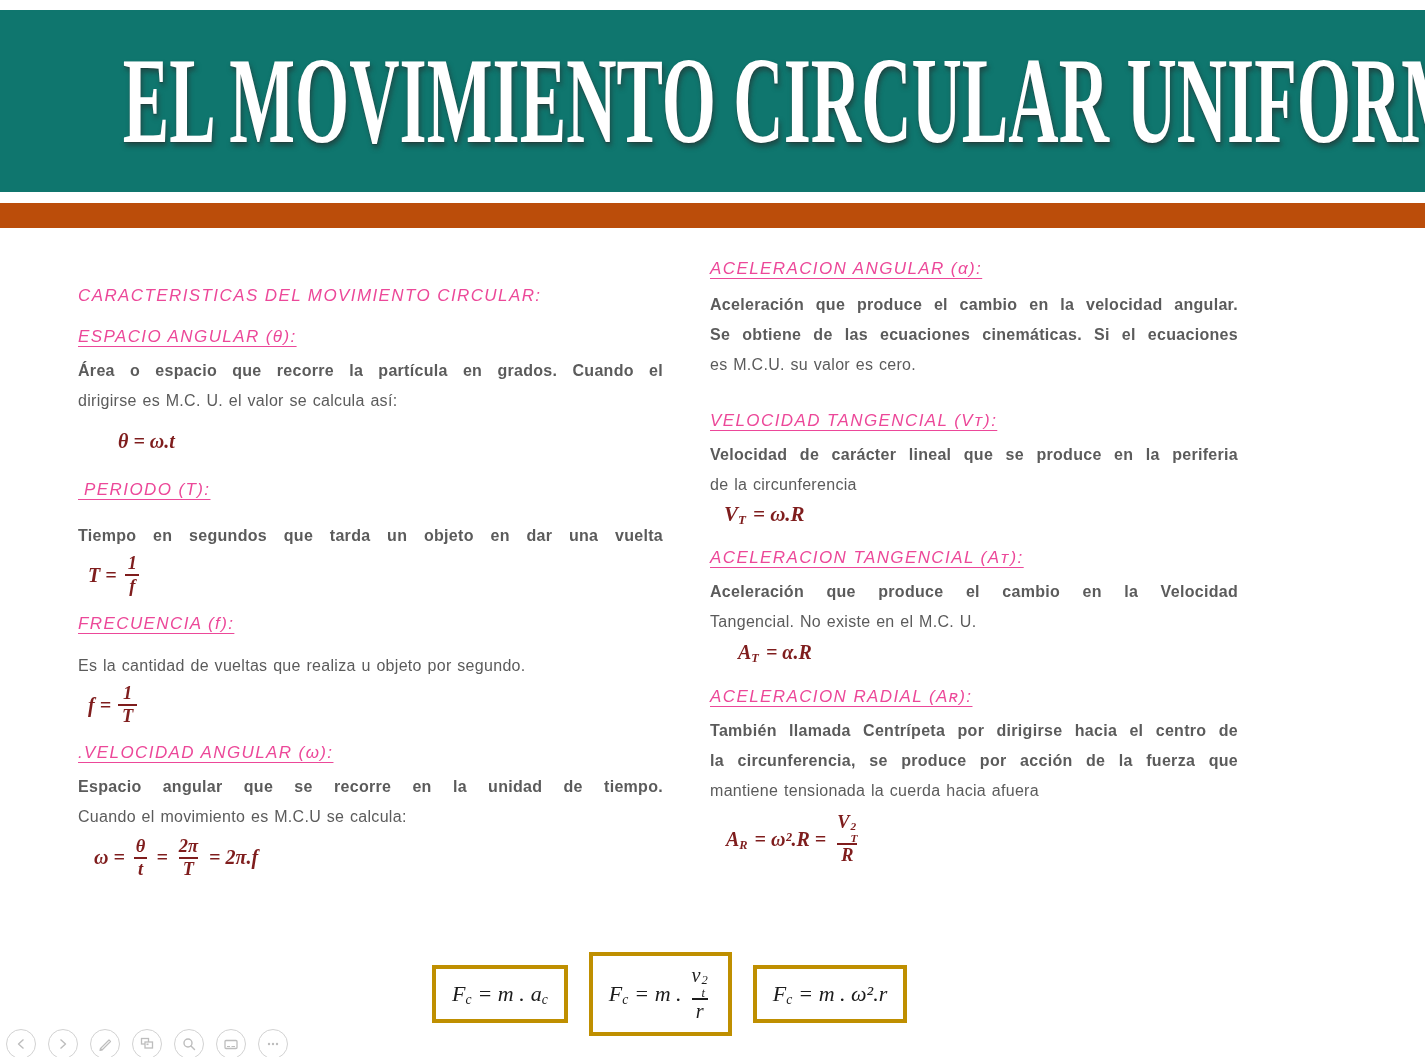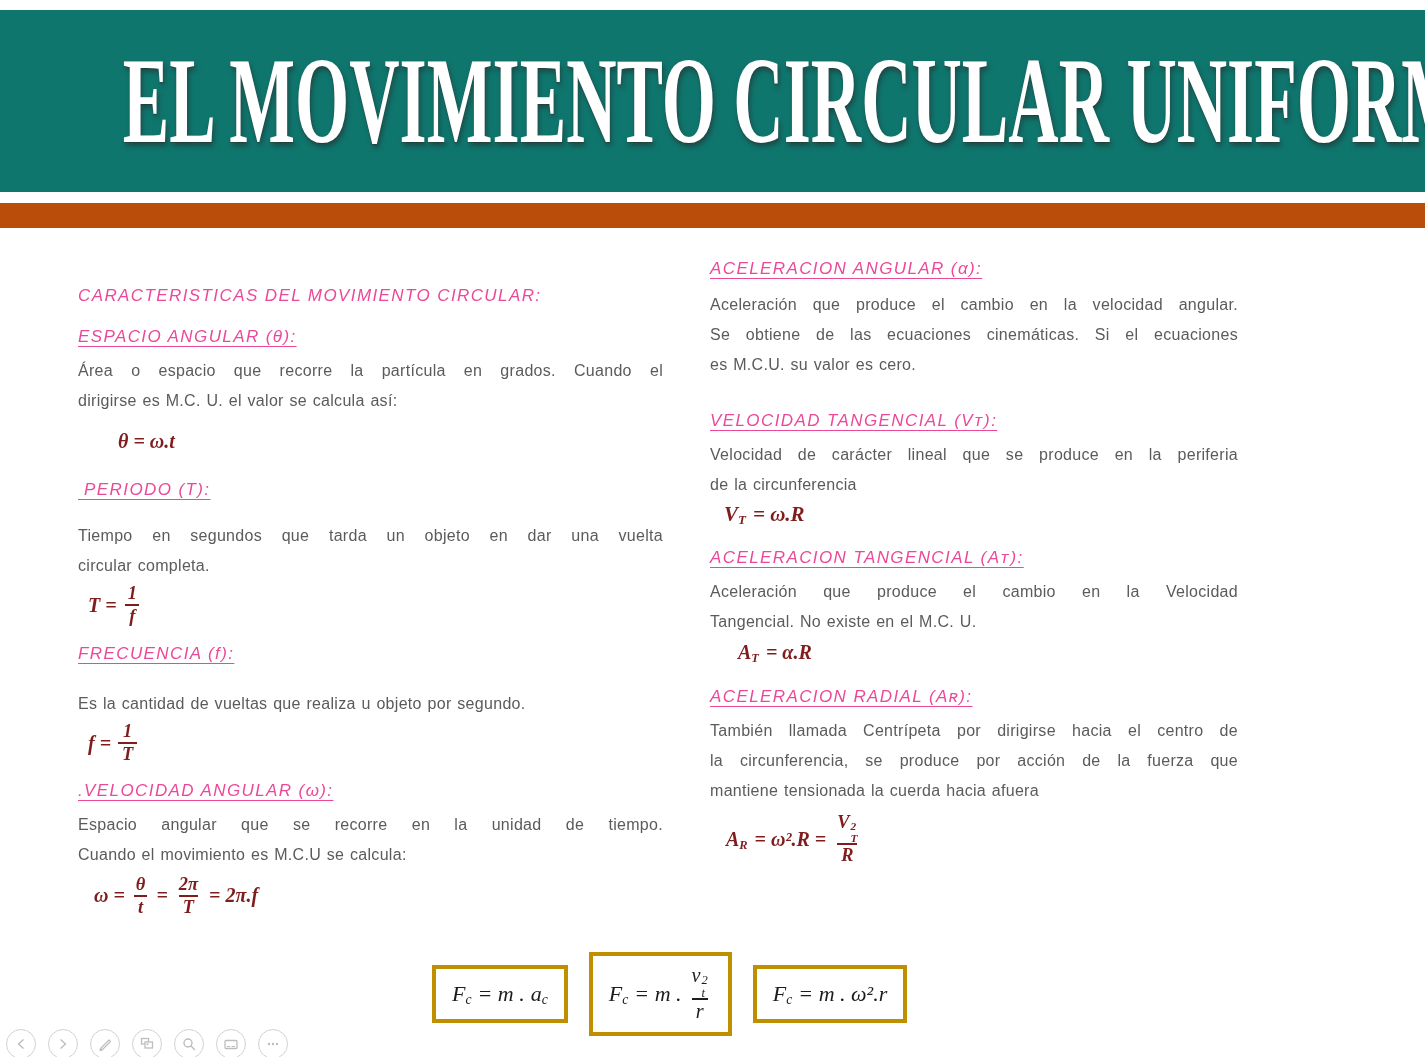--- a/index.html
+++ b/index.html
@@ -26,21 +26,21 @@
   
   .col{position:absolute;color:#5b5b5b;}
   .col-left{left:78px;top:285px;width:585px;}
   .col-right{left:710px;top:258px;width:528px;}
   .h{
     font-style:italic;color:#ec4899;font-size:17px;letter-spacing:1.4px;
     line-height:22px;white-space:nowrap;
   }
   .h.u{text-decoration:underline;text-decoration-thickness:1.2px;text-underline-offset:4px;}
   .p{font-size:16px;letter-spacing:.3px;word-spacing:1px;color:#5b5b5b;}
-  .p .jl{line-height:30px;text-align:justify;text-align-last:justify;}
+  .p .jl{line-height:30px;text-align:justify;text-align-last:justify;font-weight:bold;}
   .p .ll{line-height:30px;text-align:left;}
   
   .formula{
     font-family:"Liberation Serif","DejaVu Serif",serif;
     font-style:italic;font-weight:bold;color:#7f1d1d;
     font-size:20px;display:flex;align-items:center;gap:7px;
   }
   .ft{white-space:pre;}
   .frac{display:inline-flex;flex-direction:column;align-items:center;line-height:1.15;font-size:.92em;}
   .frac .num{padding:0 4px;display:inline-flex;align-items:flex-end;}
@@ -76,33 +76,32 @@
   <div class="p" style="margin-top:8px;">
     <div class="jl">Área o espacio que recorre la partícula en grados. Cuando el</div>
     <div class="ll">dirigirse es M.C. U. el valor se calcula así:</div>
   </div>
   <div class="formula" style="margin:14px 0 0 40px;">
       <span class="ft">θ = ω.t</span>
     </div>
   <div class="h u" style="margin-top:26px;">&nbsp;PERIODO (T):</div>
   <div class="p" style="margin-top:20px;">
     <div class="jl">Tiempo en segundos que tarda un objeto en dar una vuelta</div>
-    <div class="ll">circular completa.</div>
   </div>
   <div class="formula" style="margin:2px 0 0 10px;">
       <span class="ft">T =</span>
       <span class="frac">
         <span class="num">
           <span class="ft">1</span>
         </span>
         <span class="den"><span class="ft">f</span></span>
       </span>
     </div>
   <div class="h u" style="margin-top:16px;">FRECUENCIA (f):</div>
-  <div class="p" style="margin-top:24px;">
+  <div class="p" style="margin-top:16px;">
     <div class="ll">Es la cantidad de vueltas que realiza u objeto por segundo.</div>
   </div>
   <div class="formula" style="margin:2px 0 0 10px;">
       <span class="ft">f =</span>
       <span class="frac">
         <span class="num">
           <span class="ft">1</span>
         </span>
         <span class="den"><span class="ft">T</span></span>
       </span>

